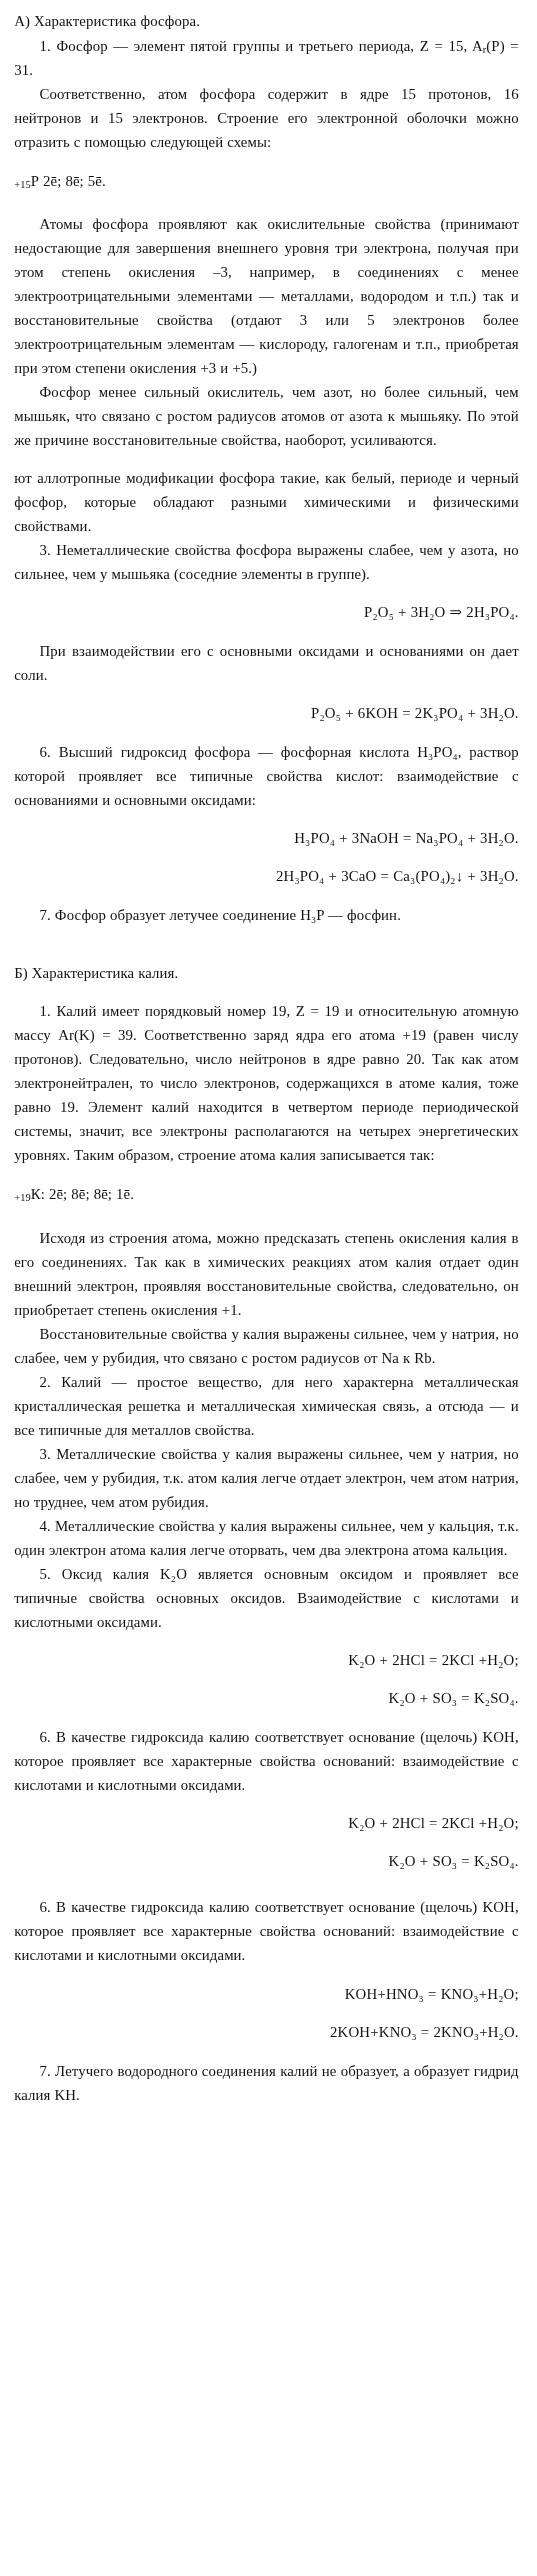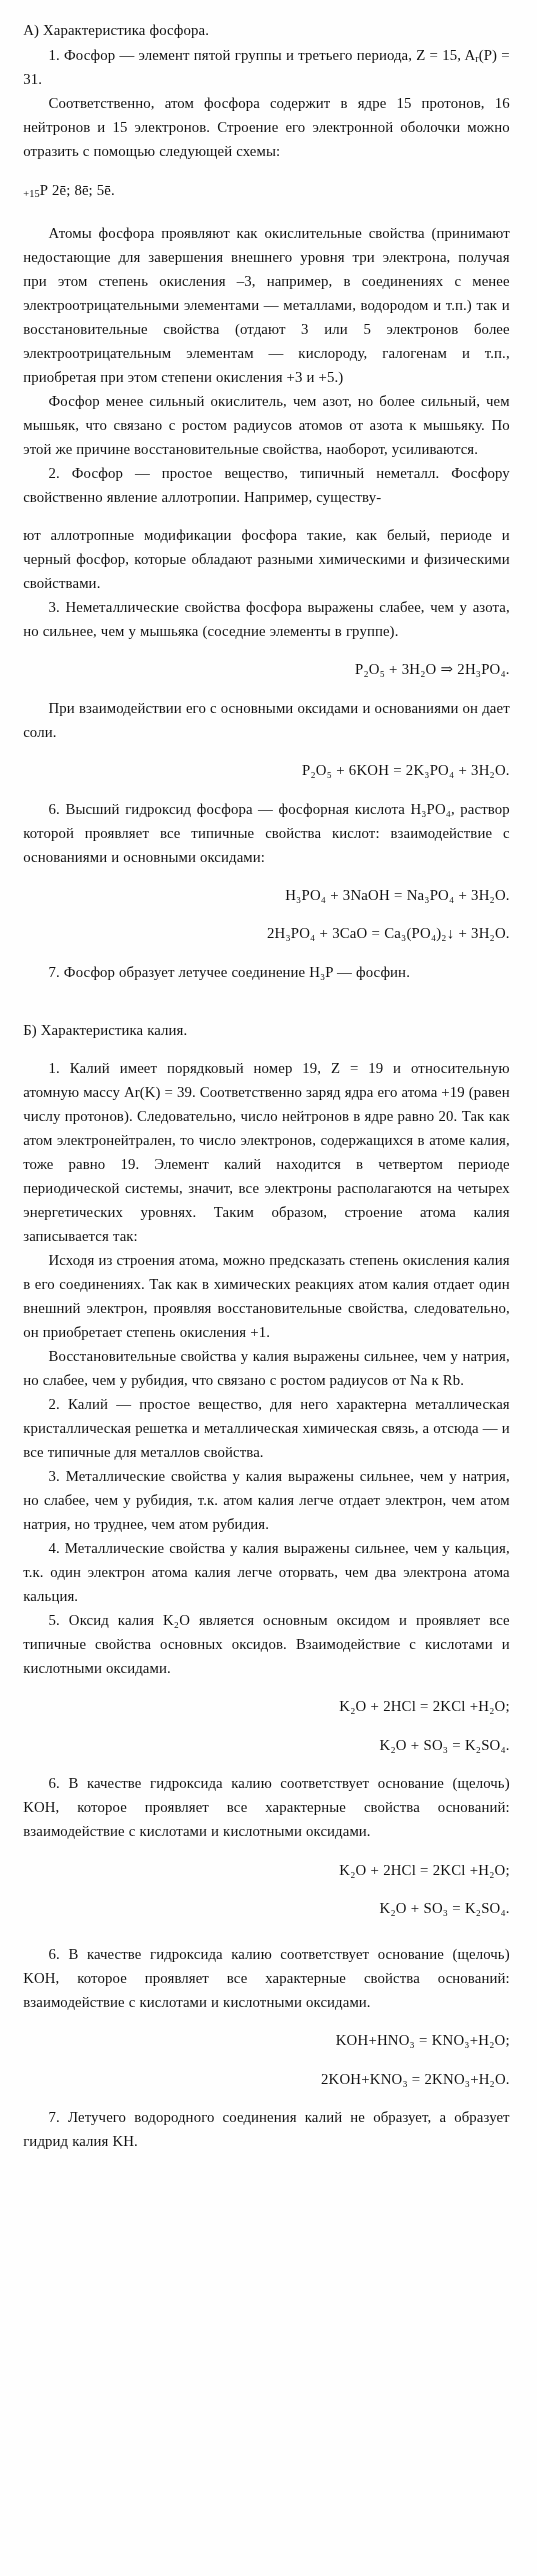--- a/index.html
+++ b/index.html
@@ -11,21 +11,21 @@
     width: 538px;
     height: 2576px;
     font-family: "Liberation Serif", "DejaVu Serif", serif;
     color: #121212;
     overflow: hidden;
   }
   #page {
     position: relative;
     width: 538px;
     height: 2576px;
-    padding: 13px;
+    padding: 4px;
     box-sizing: border-box;
     background: #fefefe;
   }
   .content {
     padding: 5.1px 15.3px 0 10.2px;
   }
   p {
     margin: 0;
     font-size: 14.8px;
     line-height: 24px;
@@ -81,21 +81,20 @@
     <p class="ind"><span>1. Фосфор — элемент пятой группы и третьего периода, Z = 15, A</span><sub>r</sub><span>(P) = 31.</span></p>
 
     <p class="ind">Соответственно, атом фосфора содержит в ядре 15 протонов, 16 нейтронов и 15 электронов. Строение его электронной оболочки можно отразить с помощью следующей схемы:</p>
 
     <p class="scheme"><span class="pre-sub">+15</span><span>Р 2ē; 8ē; 5ē.</span></p>
 
     <p class="ind">Атомы фосфора проявляют как окислительные свойства (принимают недостающие для завершения внешнего уровня три электрона, получая при этом степень окисления –3, например, в соединениях с менее электроотрицательными элементами — металлами, водородом и т.п.) так и восстановительные свойства (отдают 3 или 5 электронов более электроотрицательным элементам — кислороду, галогенам и т.п., приобретая при этом степени окисления +3 и +5.)</p>
 
     <p class="ind">Фосфор менее сильный окислитель, чем азот, но более сильный, чем мышьяк, что связано с ростом радиусов атомов от азота к мышьяку. По этой же причине восстановительные свойства, наоборот, усиливаются.</p>
 
-    <p class="ind">2. Фосфор — простое вещество, типичный неметалл. Фосфору свойственно явление аллотропии. Например, существу-</p>
 
     <div class="gap-md"></div>
 
     <p class="noind">ют аллотропные модификации фосфора такие, как белый, периоде и черный фосфор, которые обладают разными химическими и физическими свойствами.</p>
 
     <p class="ind">3. Неметаллические свойства фосфора выражены слабее, чем у азота, но сильнее, чем у мышьяка (соседние элементы в группе).</p>
 
 
 
     <p class="eq">P₂O₅ + 3H₂O ⇒ 2H₃PO₄.</p>
@@ -114,20 +113,21 @@
     <p class="ind">7. Фосфор образует летучее соединение H₃P — фосфин.</p>
 
     <div class="gap-xl"></div>
 
     <p class="heading">Б) Характеристика калия.</p>
 
     <div class="gap-md"></div>
 
     <p class="ind">1. Калий имеет порядковый номер 19, Z = 19 и относительную атомную массу Ar(K) = 39. Соответственно заряд ядра его атома +19 (равен числу протонов). Следовательно, число нейтронов в ядре равно 20. Так как атом электронейтрален, то число электронов, содержащихся в атоме калия, тоже равно 19. Элемент калий находится в четвертом периоде периодической системы, значит, все электроны располагаются на четырех энергетических уровнях. Таким образом, строение атома калия записывается так:</p>
 
+    <p class="scheme"><span class="pre-sub">+19</span><span>К: 2ē; 8ē; 8ē; 1ē.</span></p>
 
     <p class="ind">Исходя из строения атома, можно предсказать степень окисления калия в его соединениях. Так как в химических реакциях атом калия отдает один внешний электрон, проявляя восстановительные свойства, следовательно, он приобретает степень окисления +1.</p>
 
     <p class="ind">Восстановительные свойства у калия выражены сильнее, чем у натрия, но слабее, чем у рубидия, что связано с ростом радиусов от Na к Rb.</p>
 
     <p class="ind">2. Калий — простое вещество, для него характерна металлическая кристаллическая решетка и металлическая химическая связь, а отсюда — и все типичные для металлов свойства.</p>
 
     <p class="ind">3. Металлические свойства у калия выражены сильнее, чем у натрия, но слабее, чем у рубидия, т.к. атом калия легче отдает электрон, чем атом натрия, но труднее, чем атом рубидия.</p>
 
     <p class="ind">4. Металлические свойства у калия выражены сильнее, чем у кальция, т.к. один электрон атома калия легче оторвать, чем два электрона атома кальция.</p>

